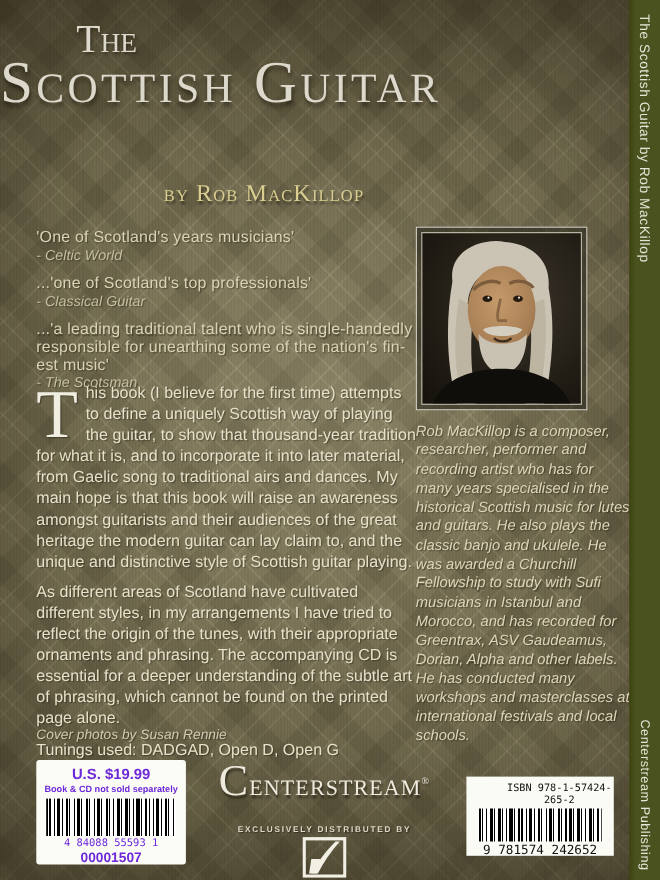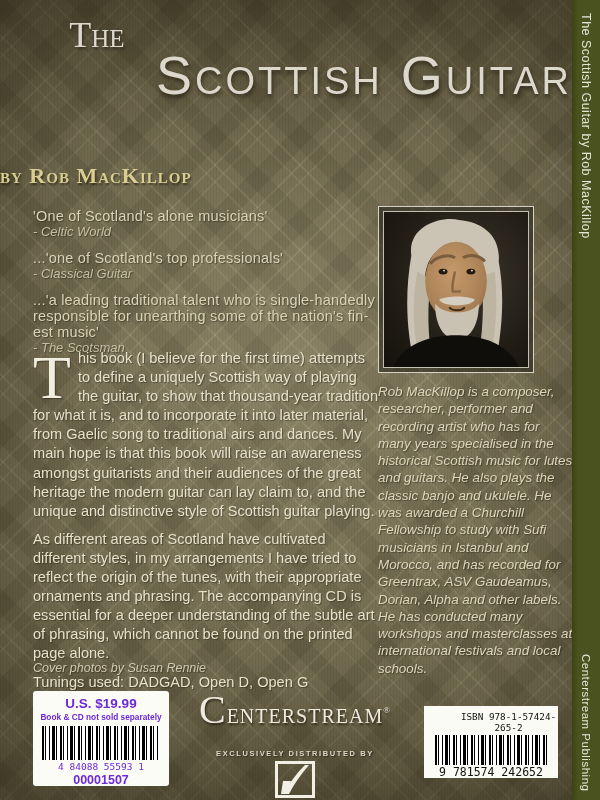--- a/index.html
+++ b/index.html
@@ -15,36 +15,35 @@
       #7b7457;
     box-shadow: inset 0 0 140px rgba(25,20,8,0.5);
   }
   
   .title-the {
     position:absolute; left:52px; top:14px; width:90px; text-align:center;
     font-family:"Liberation Serif", serif; font-variant:small-caps;
     font-size:36px; color:#ddd9cc; text-shadow:1px 2px 3px rgba(20,15,5,0.6);
   }
   .title-main {
-    position:absolute; left:0; top:44px; width:572px; text-align:right;
-    font-family:Liberation Sans, sans-serif; font-variant:small-caps;
+    position:absolute; left:0; top:44px; width:572px; text-align:left;
+    font-family:Liberation Serif, serif; font-variant:small-caps;
     font-size:54px; letter-spacing:3px; color:#dcd8cb;
     text-shadow:1px 3px 4px rgba(20,15,5,0.6);
   }
   .subtitle {
     position:absolute; left:0; top:124px; width:572px; text-align:center;
     font-family:"Liberation Serif", serif; font-style:italic;
     font-size:25px; color:#ece4cb; text-shadow:1px 2px 3px rgba(20,15,5,0.55);
   }
   .byline {
-    position:absolute; left:0; top:163px; width:480px; 
+    position:absolute; left:0; top:163px; width:480px; text-align:center;
     font-family:"Liberation Serif", serif; font-variant:small-caps;
     font-size:22px; letter-spacing:1px; color:#d9cd90;
     text-shadow:1px 2px 2px rgba(20,15,5,0.55);
-    font-weight:bold;
   }
   
   .quotes { position:absolute; left:33px; top:208px; width:345px; }
   .quote { margin-bottom:11px; }
   .quote-line {
     font-size:14.5px; line-height:16px; color:#dbd3b6; letter-spacing:0.2px;
     text-shadow:1px 1px 1px rgba(20,15,5,0.4);
   }
   .quote-source {
     font-size:13px; line-height:15px; font-style:italic; color:#c7bfa2;
@@ -138,21 +137,21 @@
 <body>
 
 <div class="page">
 
   <div class="title-the">The</div>
   <div class="title-main">Scottish Guitar</div>
   <div class="byline">by Rob MacKillop</div>
 
   <div class="quotes">
     <div class="quote">
-      <div class="quote-line">'One of Scotland's alone musicians'</div>
+      <div class="quote-line">'One of Scotland's years musicians'</div>
       <div class="quote-source">- Celtic World</div>
     </div>
     <div class="quote">
       <div class="quote-line">...'one of Scotland's top professionals'</div>
       <div class="quote-source">- Classical Guitar</div>
     </div>
     <div class="quote">
       <div class="quote-line">...'a leading traditional talent who is single-handedly</div>
       <div class="quote-line">responsible for unearthing some of the nation's fin-</div>
       <div class="quote-line">est music'</div>

